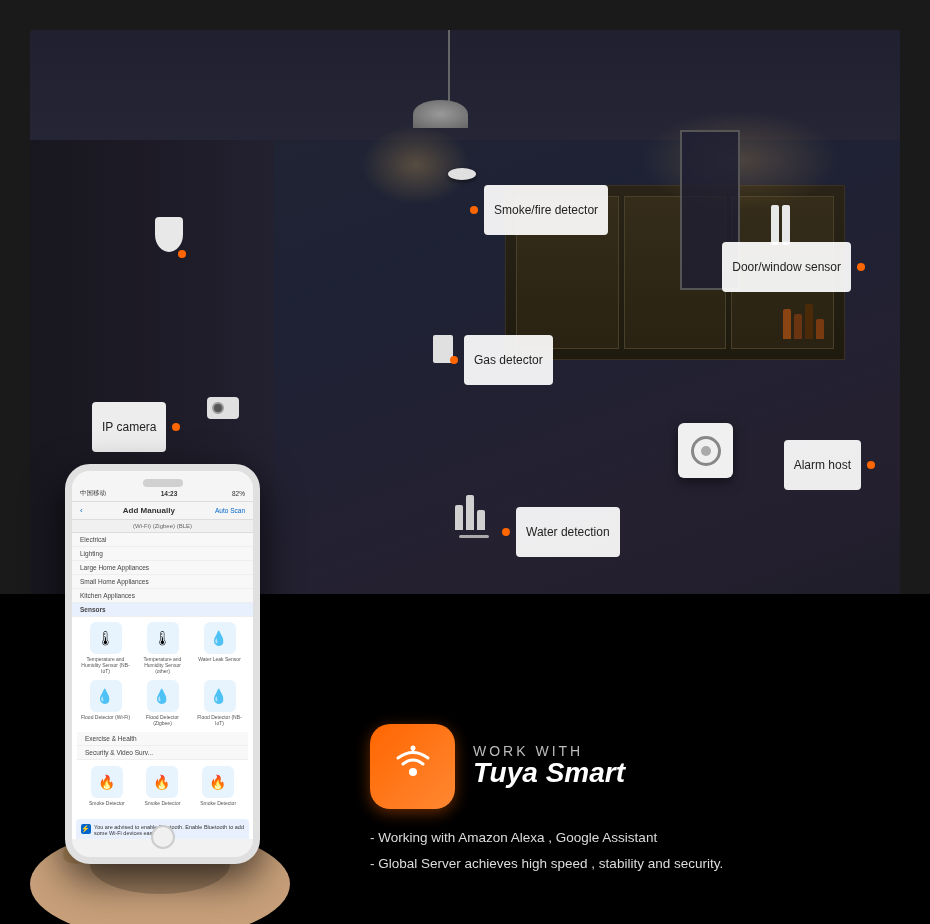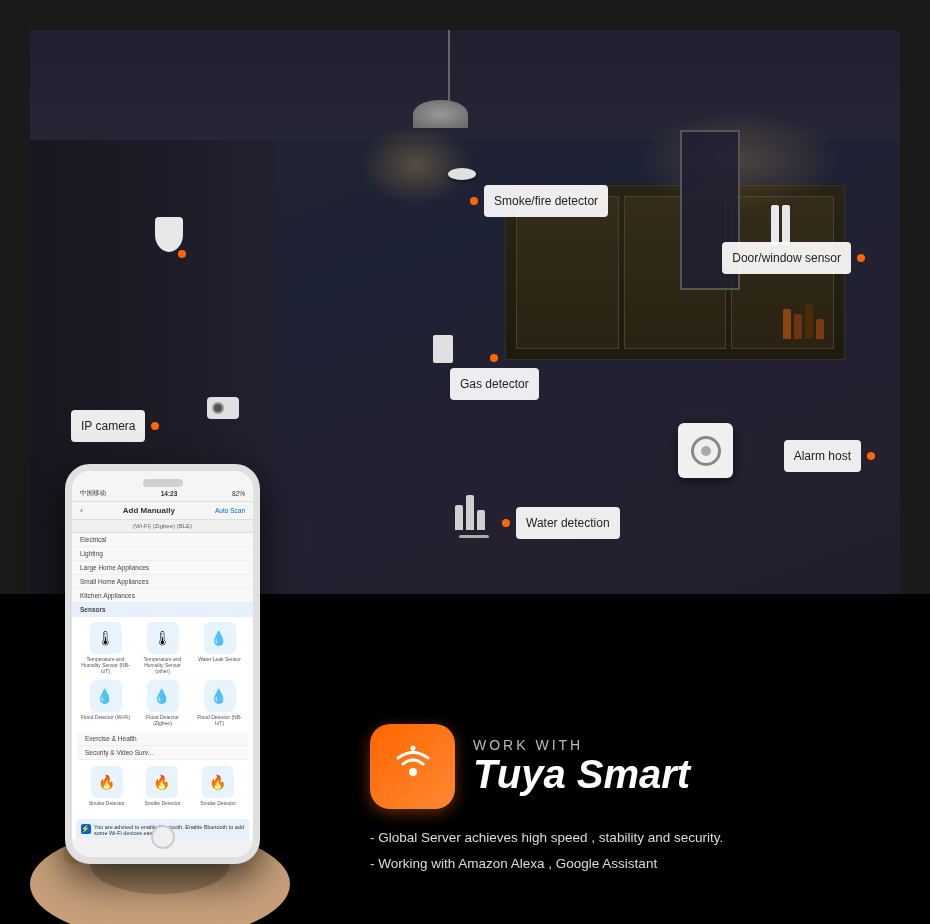--- a/index.html
+++ b/index.html
@@ -59,21 +59,21 @@
       background: #ff6600;
       border-radius: 50%;
       flex-shrink: 0;
     }
 
     .annotation-label {
       background: rgba(255, 255, 255, 0.92);
       color: #222;
       font-size: 12px;
       font-weight: 500;
-      padding: 9px 10px;
+      padding: 18px 10px;
       border-radius: 4px;
       white-space: nowrap;
     }
 
     
     .smoke-detector-device {
       position: absolute;
       top: 138px;
       left: 418px;
       width: 28px;
@@ -281,26 +281,26 @@
 
       <div class="annotation" style="top:212px;right:35px;flex-direction:row-reverse;">
         <div class="annotation-dot"></div>
         <div class="annotation-label">Door/window sensor</div>
       </div>
 
       <div class="annotation" style="top:220px;left:148px;">
         <div class="annotation-dot"></div>
       </div>
 
-      <div class="annotation" style="top:324px;left:420px;flex-direction:column;">
+      <div class="annotation" style="top:305px;left:420px;">
         <div class="annotation-dot"></div>
         <div class="annotation-label">Gas detector</div>
       </div>
 
-      <div class="annotation" style="top:372px;left:41px;margin-top:8px;">
+      <div class="annotation" style="top:372px;left:62px;">
         <div class="annotation-label">IP camera</div>
         <div class="annotation-dot"></div>
       </div>
 
       <div class="annotation" style="top:410px;right:25px;flex-direction:row-reverse;">
         <div class="annotation-dot"></div>
         <div class="annotation-label">Alarm host</div>
       </div>
 
       <div class="annotation" style="top:477px;left:472px;">
@@ -430,25 +430,25 @@
             <circle cx="25" cy="30" r="4" fill="white"></circle>
             <path d="M15 22 Q25 14 35 22" stroke="white" stroke-width="3" fill="none" stroke-linecap="round"></path>
             <path d="M10 16 Q25 5 40 16" stroke="white" stroke-width="3" fill="none" stroke-linecap="round"></path>
             <line x1="25" y1="10" x2="25" y2="7" stroke="white" stroke-width="2.5"></line>
             <circle cx="25" cy="6" r="2.5" fill="white"></circle>
           </svg>
         </div>
 
         <div>
           <div style="font-size:14px;color:#bbb;font-weight:400;letter-spacing:3px;line-height:1;">WORK WITH</div>
-          <div style="font-size:40px;font-weight:bold;color:#fff;font-style:italic;line-height:1.1;">Tuya Smart</div>
+          <div style="font-size:28px;font-weight:bold;color:#fff;font-style:italic;line-height:1.1;">Tuya Smart</div>
         </div>
       </div>
 
       <div style="display:flex;flex-direction:column;gap:7px;">
+        <div style="font-size:13.5px;color:#ddd;line-height:1.4;">- Working with Amazon Alexa , Google Assistant</div>
         <div style="font-size:13.5px;color:#ddd;line-height:1.4;">- Global Server achieves high speed , stability and security.</div>
-        <div style="font-size:13.5px;color:#ddd;line-height:1.4;">- Working with Amazon Alexa , Google Assistant</div>
       </div>
     </div>
 
   </div>
 
 </div>
 
 </body></html>

